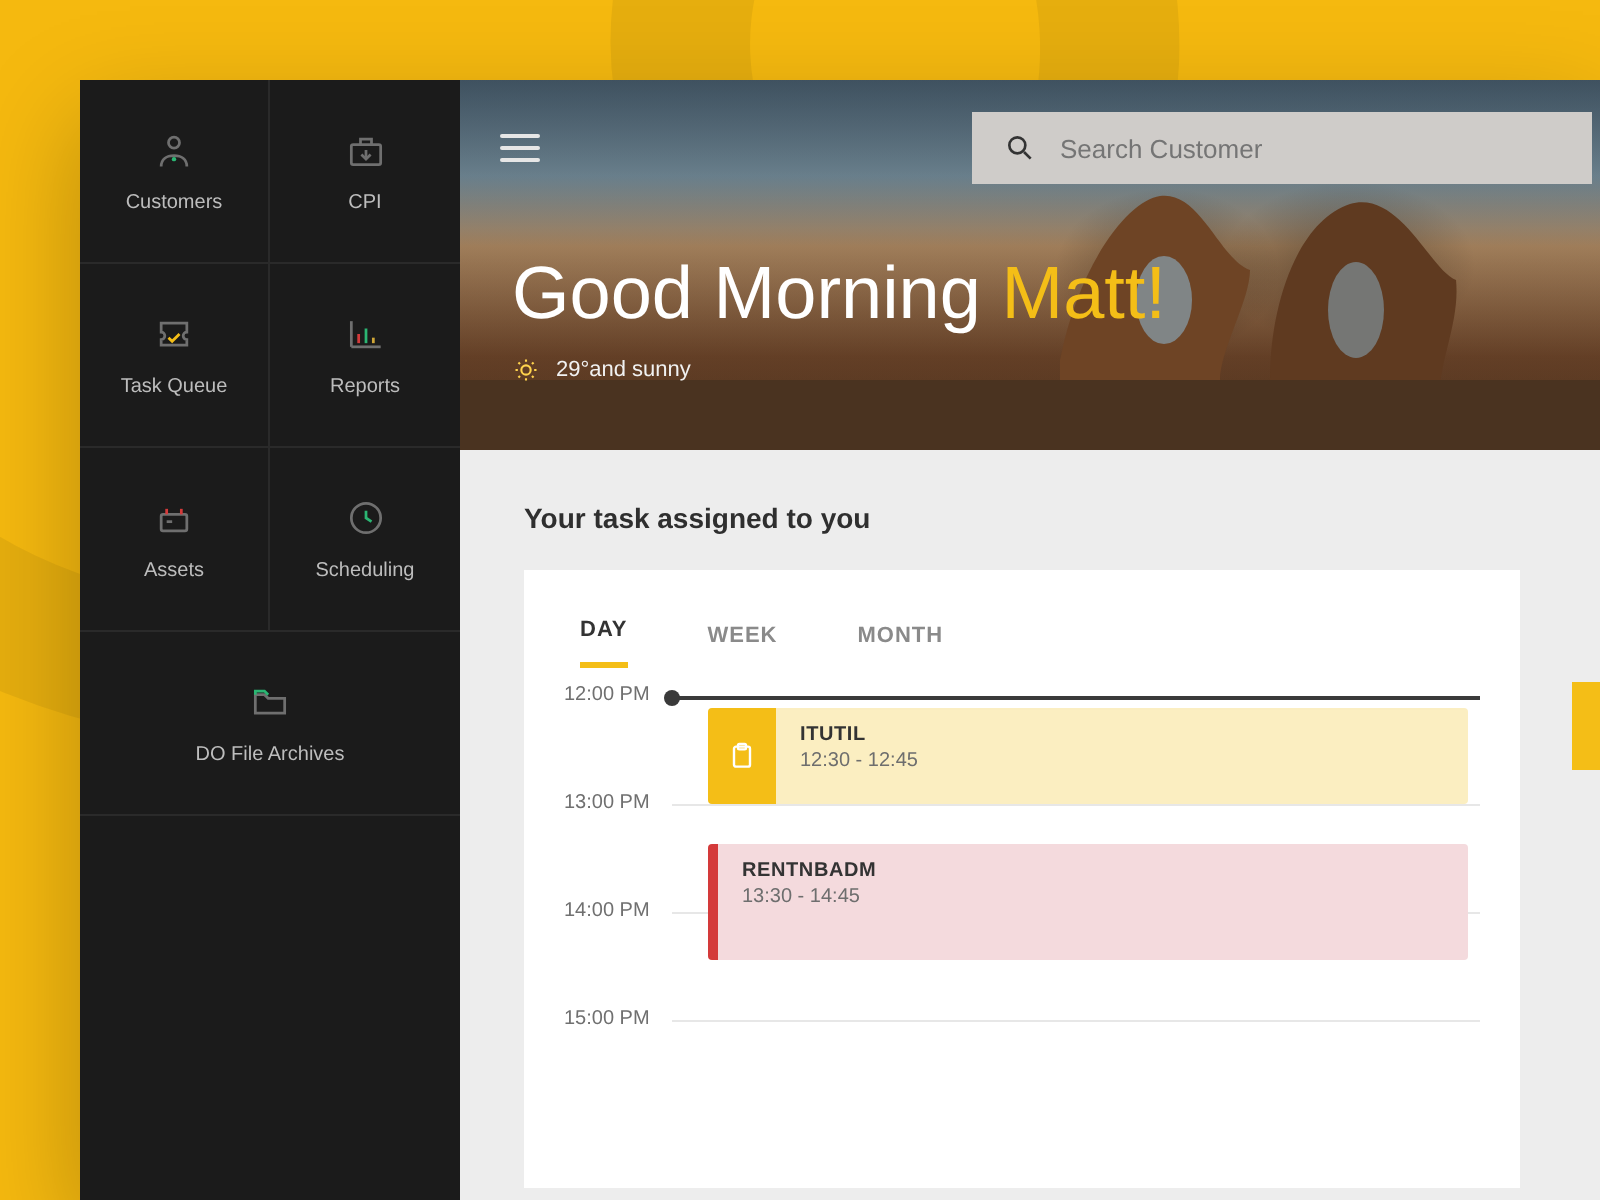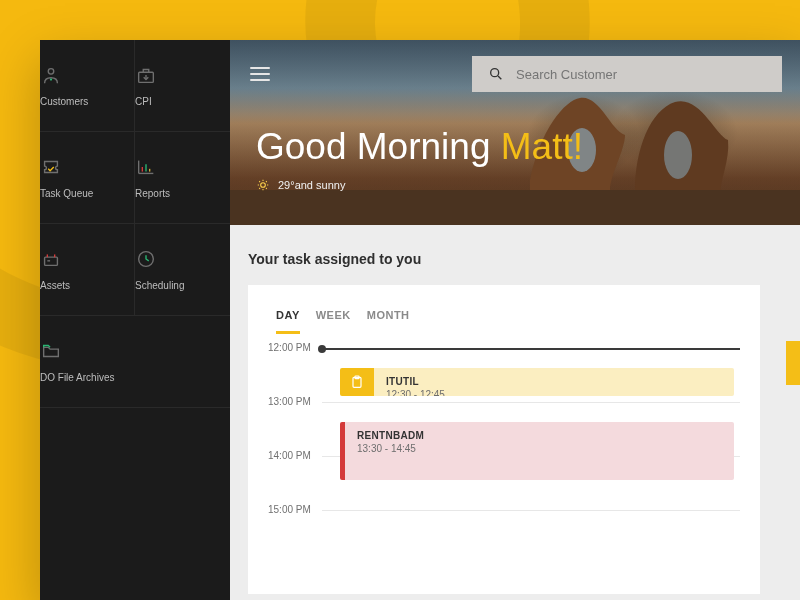--- a/index.html
+++ b/index.html
@@ -16,72 +16,72 @@
 
   .app { position:absolute; left:40px; top:40px; right:0; bottom:0; display:flex; box-shadow:0 20px 50px rgba(0,0,0,.25); }
 
   
   .sidebar { width:190px; background:#1b1b1b; color:#ccc; display:flex; flex-direction:column; }
   .brand { display:flex; align-items:center; gap:10px; padding:14px 16px; background:#222; }
   .brand-mark svg { display:block; }
   .brand-text { font-size:12px; color:#fff; font-weight:600; line-height:1.2; }
 
   .nav { display:grid; grid-template-columns:1fr 1fr; }
-  .nav-item { height:92px; display:flex; flex-direction:column; align-items:flex-start; justify-content:center; gap:10px;
+  .nav-item { height:92px; display:flex; flex-direction:column; align-items:center; justify-content:center; gap:10px;
               border-right:1px solid #2a2a2a; border-bottom:1px solid #2a2a2a; cursor:pointer; }
   .nav-item:nth-child(2n){ border-right:none;}
   .nav-item .ico { color:#6f6f6f; }
   .nav-item .lbl { font-size:10px; color:#bdbdbd; }
   .nav-item.wide { grid-column:1 / span 2; border-right:none;}
 
   
   .main { flex:1; display:flex; flex-direction:column; background:#ededed; position:relative; min-width:0;}
   .hero { position:relative; height:185px; color:#fff; overflow:hidden; }
   .hero-bg { position:absolute; inset:0; background:
      linear-gradient(180deg, rgba(30,20,10,.45), rgba(30,20,10,.25) 40%, rgba(30,20,10,.25)),
      radial-gradient(80px 60px at 62% 52%, rgba(0,0,0,.35), transparent 70%),
      radial-gradient(90px 60px at 78% 50%, rgba(0,0,0,.35), transparent 70%),
      linear-gradient(180deg,#5a84a6 0%, #8cb1c8 26%, #caa074 45%, #7a4d2f 75%, #5a3a24 100%);
   }
   .hero-rocks { position:absolute; inset:0; }
   .hero-rocks svg{ width:100%; height:100%; display:block;}
-  .topbar { position:relative; display:flex; align-items:center; gap:16px; padding:16px 18px 0 20px;justify-content:space-between; }
+  .topbar { position:relative; display:flex; align-items:center; gap:16px; padding:16px 4px 0 20px;justify-content:space-between; }
   .hamburger { width:20px; height:14px; display:flex; flex-direction:column; justify-content:space-between; cursor:pointer;}
   .hamburger span{ display:block; height:2px; background:#e6e6e6; border-radius:1px;}
   .search { margin-left:auto; flex:1; max-width:310px; background:#cfccc9; display:flex; align-items:center;
             padding:10px 16px; gap:12px; color:#333; min-width:0;}
   .search input { border:none; outline:none; background:transparent; font-size:13px; color:#333; width:100%; }
   .greeting { position:relative; padding:34px 0 0 26px; }
   .greeting h1 { font-weight:300; font-size:37px; }
   .greeting h1 .name{ color:#f4be17; }
   .weather { display:flex; align-items:center; gap:8px; margin-top:10px; font-size:11px; color:#f1f1f1;}
   .weather .sun { color:#ffd34d; }
 
-  .content { padding:26px 0 0 18px; position:relative; }
+  .content { padding:26px 0 0 32px; position:relative; }
   .section-title { font-size:14px; color:#2f2f2f; font-weight:600; margin-bottom:18px;}
 
   .panel { background:#fff; margin-right:40px; padding:18px 20px 30px 20px; min-height:260px; position:relative;}
-  .tabs { display:flex; gap:16px; border-bottom:0; margin-bottom:10px; padding-left:8px;}
+  .tabs { display:flex; gap:40px; border-bottom:0; margin-bottom:10px; padding-left:8px;align-items:flex-end;}
   .tab { font-size:11px; letter-spacing:.5px; color:#8a8a8a; padding:6px 0 10px 0; cursor:pointer; font-weight:600;}
   .tab.active { color:#333; border-bottom:3px solid #f4be17;}
 
   .timeline { position:relative; margin-top:14px; padding-left:0px;}
   .time-row { position:relative; height:54px; }
   .time-row .tlabel { position:absolute; left:0; top:-6px; font-size:10px; color:#707070;}
   .time-row .rule { position:absolute; left:54px; right:0; top:0; height:1px; background:#e7e7e7;}
   .time-row.top .rule { height:2px; background:#3a3a3a; }
   .time-row.top .rule::before{ content:""; position:absolute; left:-4px; top:-3px; width:8px; height:8px; background:#3a3a3a; border-radius:50%;}
 
   .event { position:absolute; left:72px; right:6px; display:flex; align-items:stretch; border-radius:2px; overflow:hidden;}
   .event .chip { width:34px; display:flex; align-items:center; justify-content:center; }
   .event .body { flex:1; padding:8px 12px; }
   .event .title { font-size:10px; font-weight:700; letter-spacing:.3px;}
   .event .time  { font-size:10px; color:#6e6e6e; margin-top:2px;}
 
-  .ev1 { top:20px; height:28px; }
+  .ev1 { top:6px; height:48px; }
   .ev1 .chip{ background:#f4be17; color:#fff;}
   .ev1 .body{ background:#fbeec1; }
   .ev1 .title{ color:#333; }
 
   .ev2 { top:74px; height:58px;}
   .ev2 .chip{ width:5px; background:#d43a3a; }
   .ev2 .body{ background:#f4dadd; }
   .ev2 .title{ color:#333;}
 
   .accent-strip{ position:absolute; right:0; top:301px; width:14px; height:44px; background:#f4be17; }

